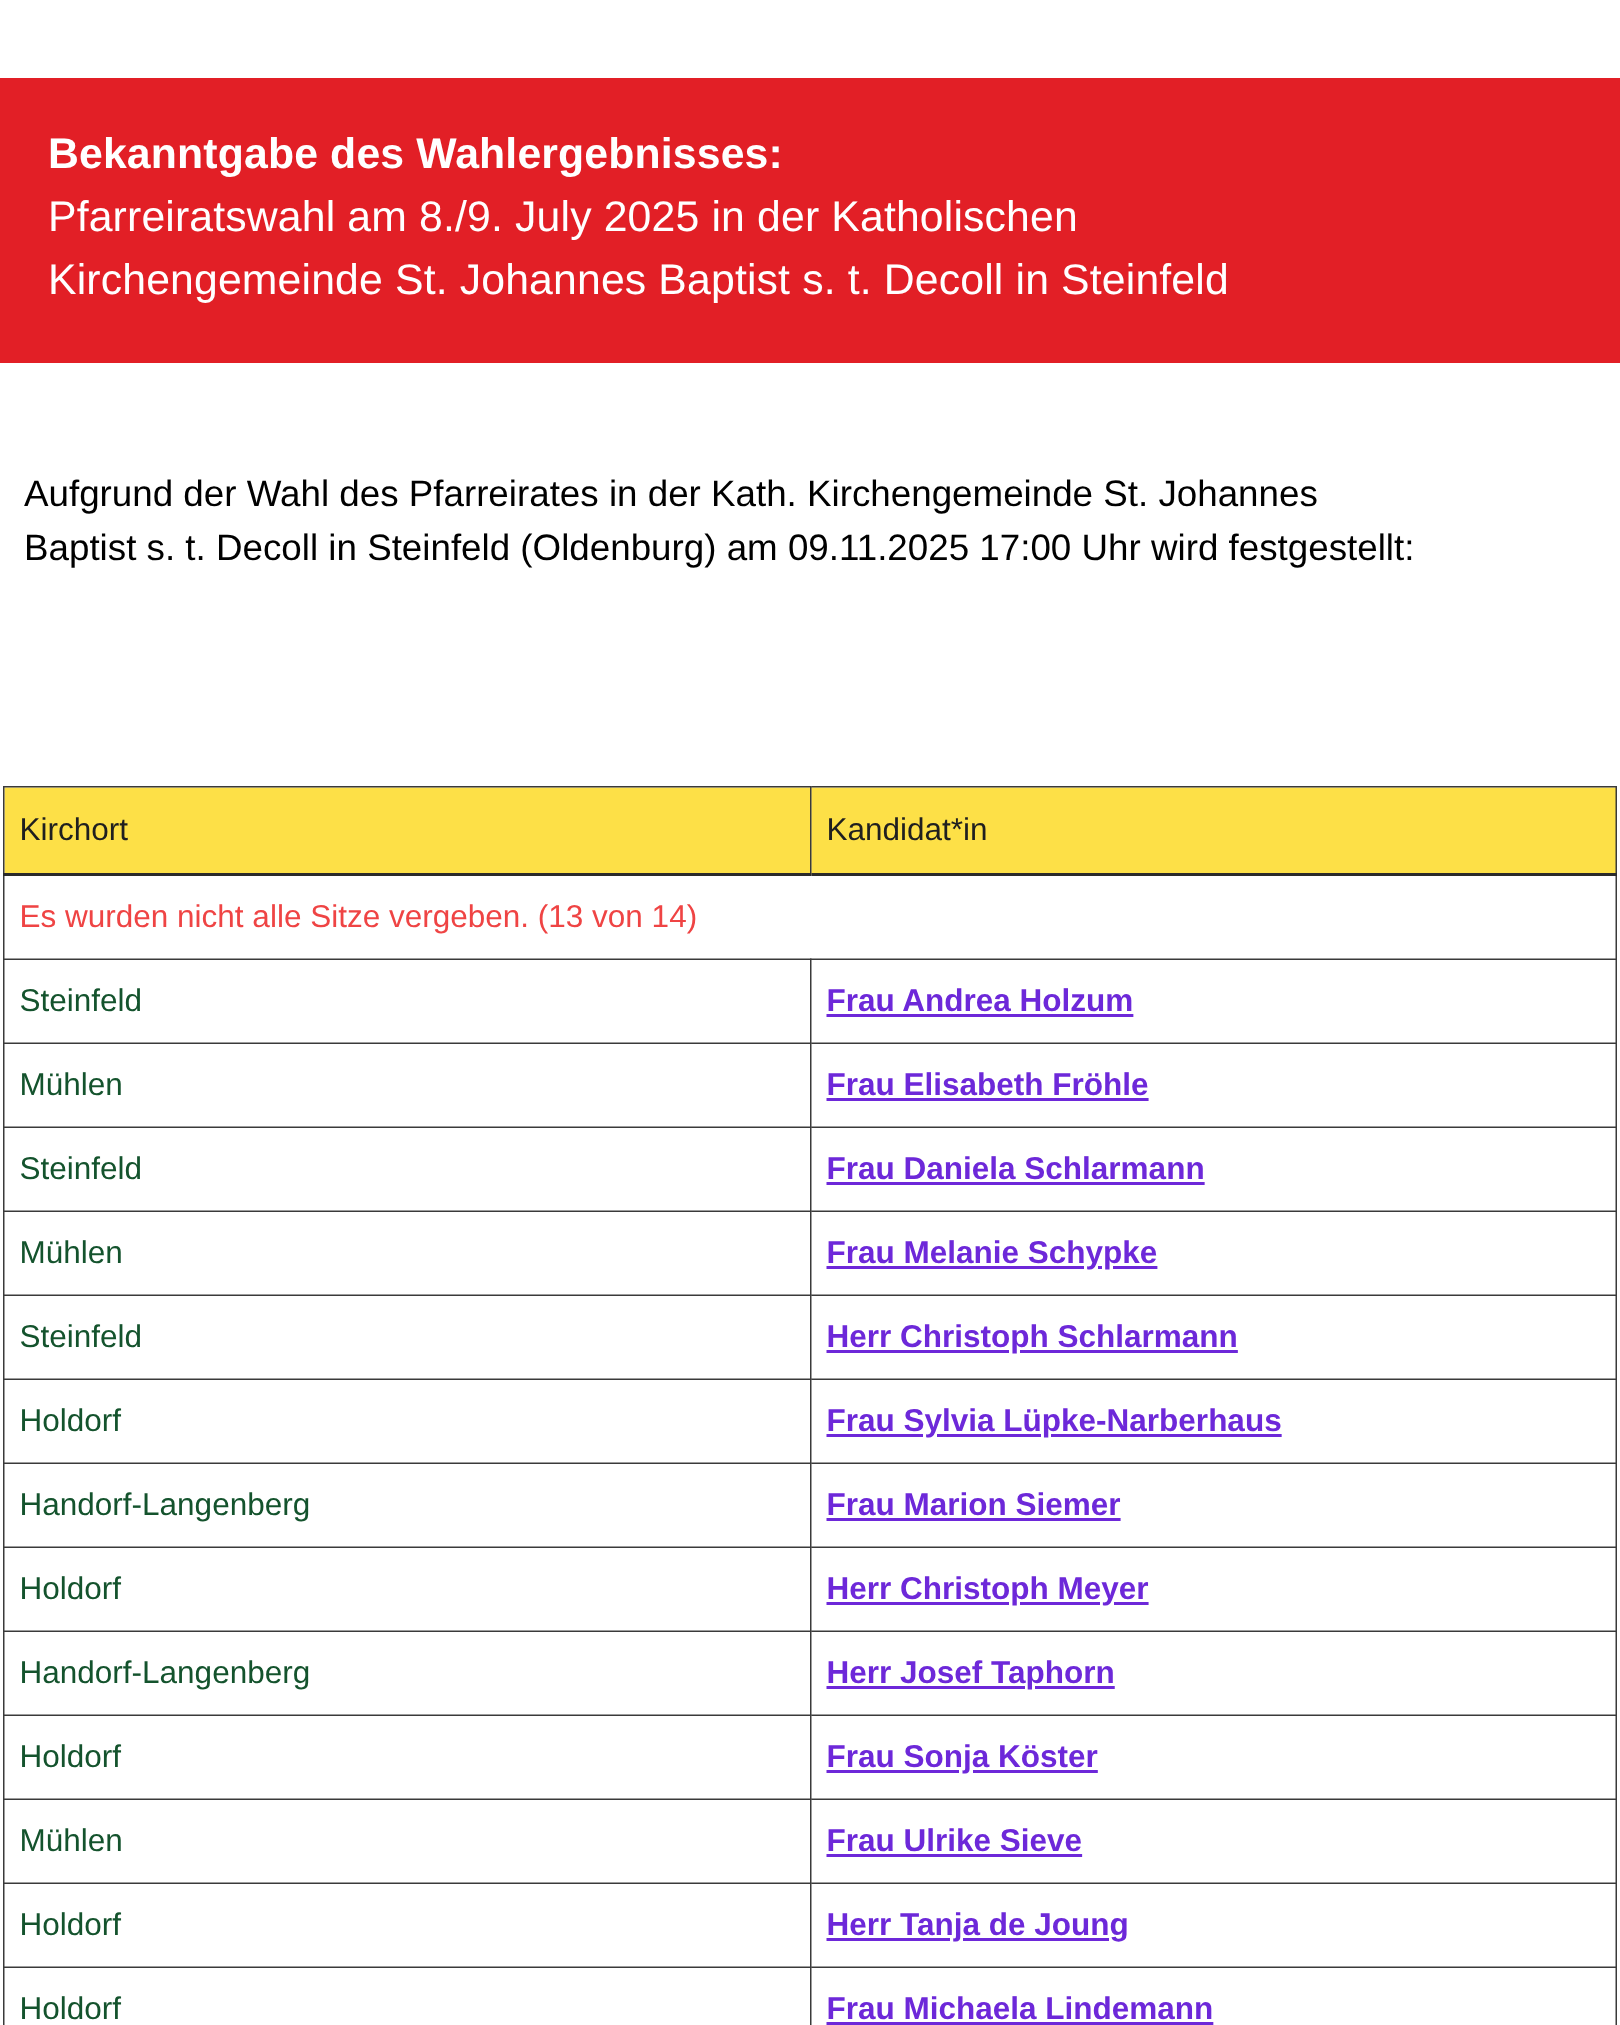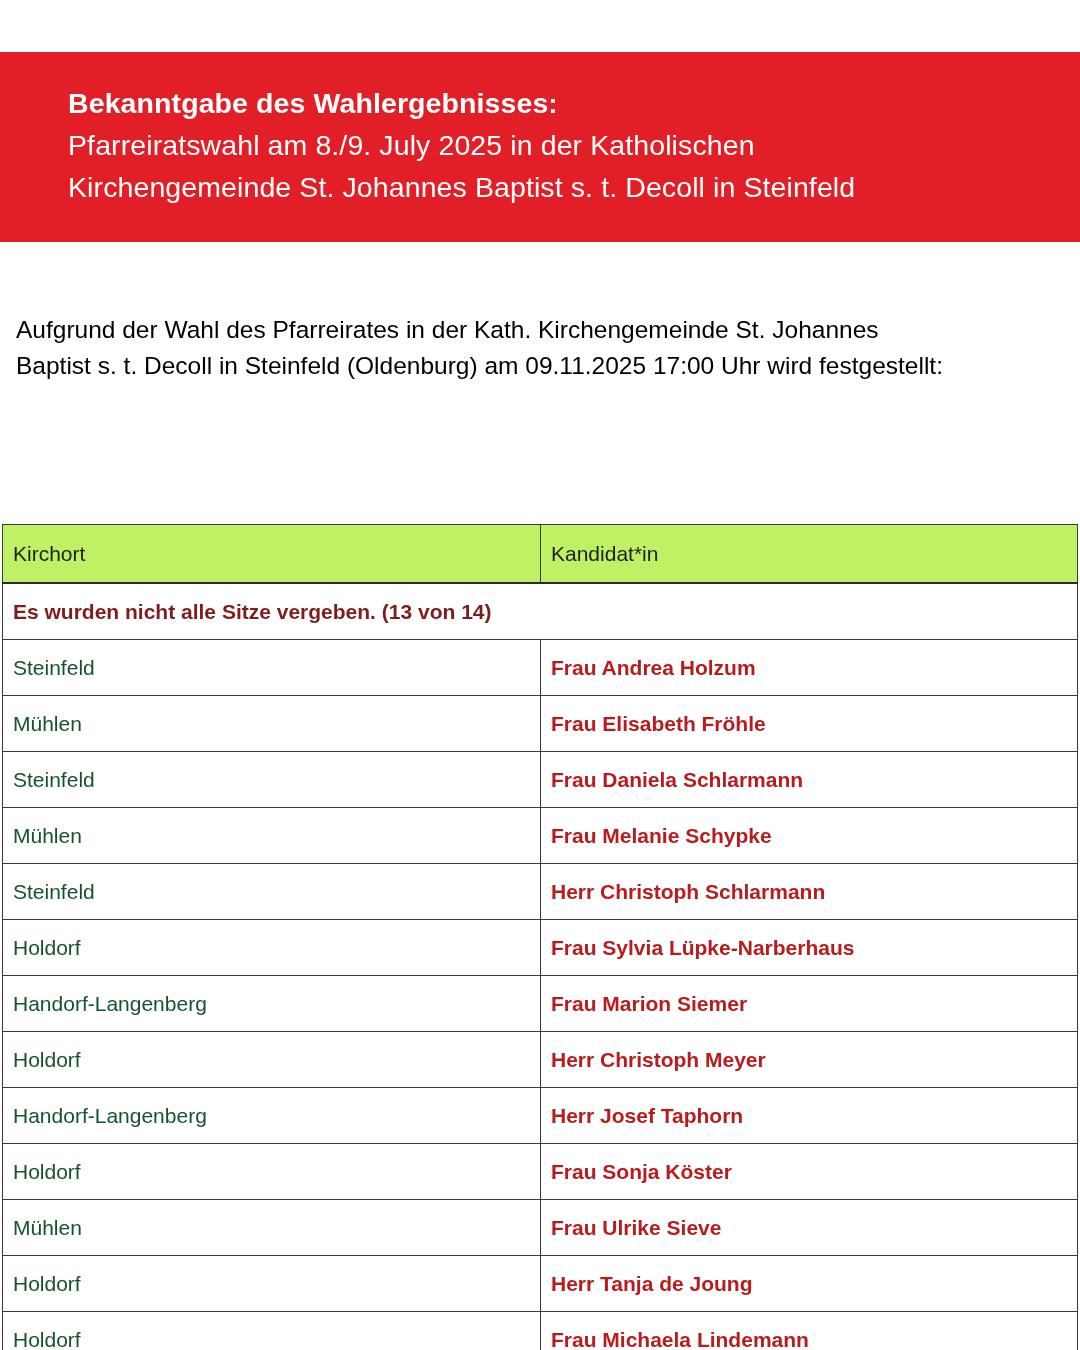--- a/index.html
+++ b/index.html
@@ -24,21 +24,21 @@
   }
 
   
   .banner {
     position: absolute;
     top: 52px;
     left: 0;
     width: 1080px;
     box-sizing: border-box;
     background: #E21F26;
-    padding: 30px 48px 34px 68px;
+    padding: 30px 48px 34px 32px;
   }
   .banner-line {
     color: #ffffff;
     font-size: 28.5px;
     line-height: 42px;
     letter-spacing: 0.1px;
     white-space: nowrap;
   }
   .banner-line.strong {
     font-weight: bold;
@@ -79,37 +79,38 @@
   table.result-table th,
   table.result-table td {
     border: 1px solid #3a3a3a;
     padding: 0 10px;
     height: 55px;
     vertical-align: middle;
     font-size: 21px;
     text-align: left;
   }
   table.result-table thead th {
-    background: #bef264;
+    background: #fde047;
     font-weight: normal;
     color: #1f1f1f;
     height: 57px;
     border-bottom: 2px solid #2b2b2b;
   }
   td.kirchort {
     font-weight: normal;
     color: #14532d;
   }
   td.kandidat {
     font-weight: bold;
-    color: #b91c1c;
+    color: #6d28d9;
+    text-decoration: underline;
   }
   td.note-cell {
-    font-weight: bold;
-    color: #7f1d1d;
+    font-weight: normal;
+    color: #ef4444;
     font-size: 21px;
     height: 56px;
     border-bottom: 1px solid #d9d9d9;
   }
 </style>
 </head>
 <body>
 
 <div class="page">
 

